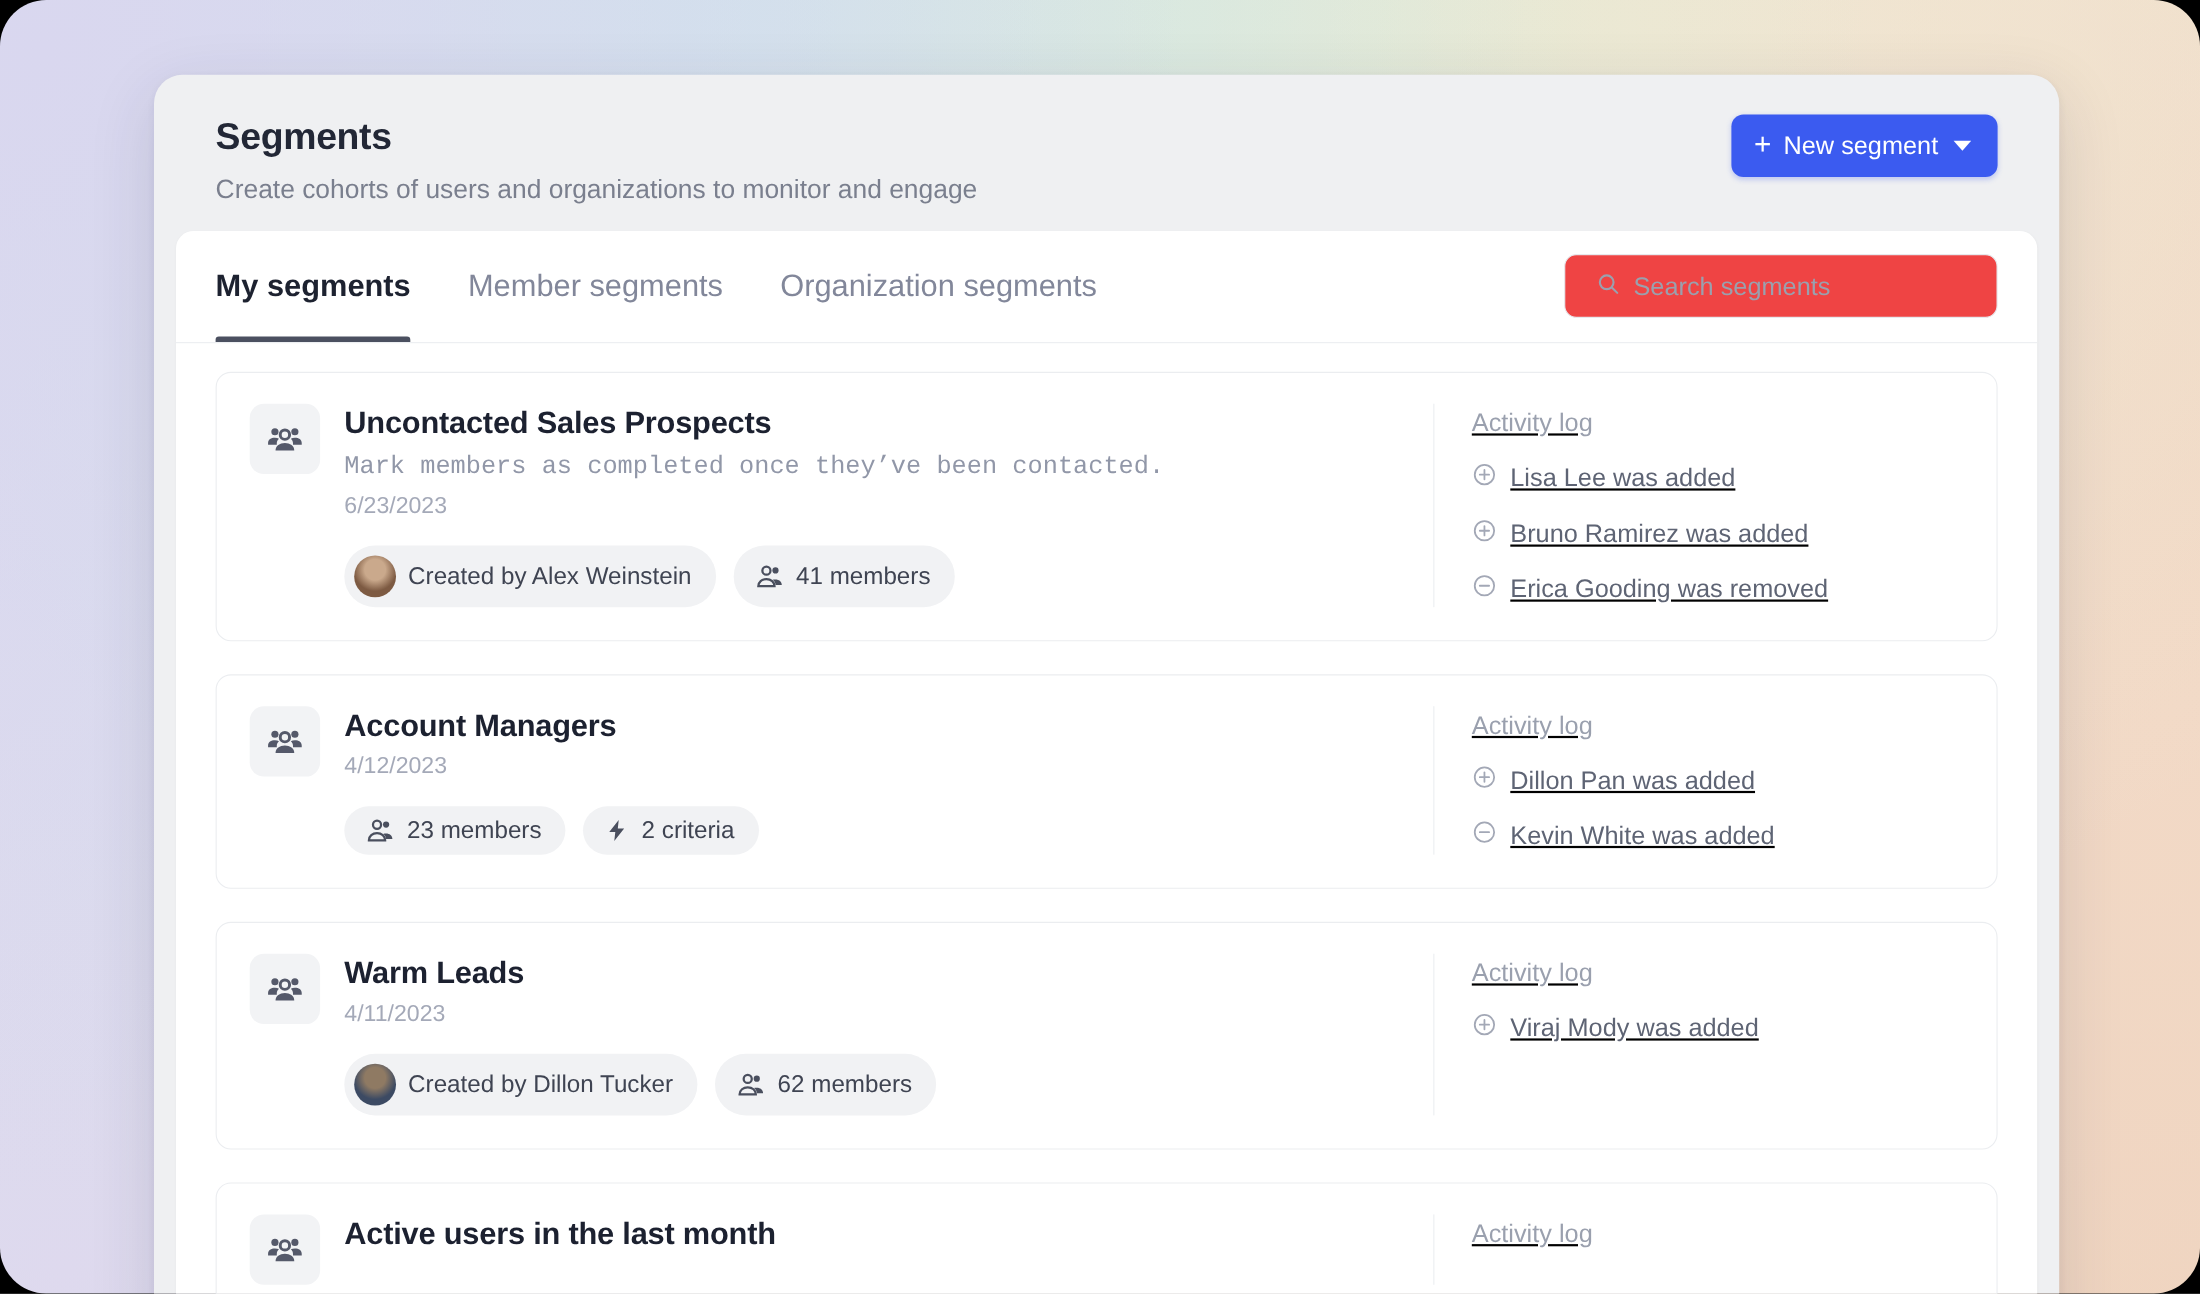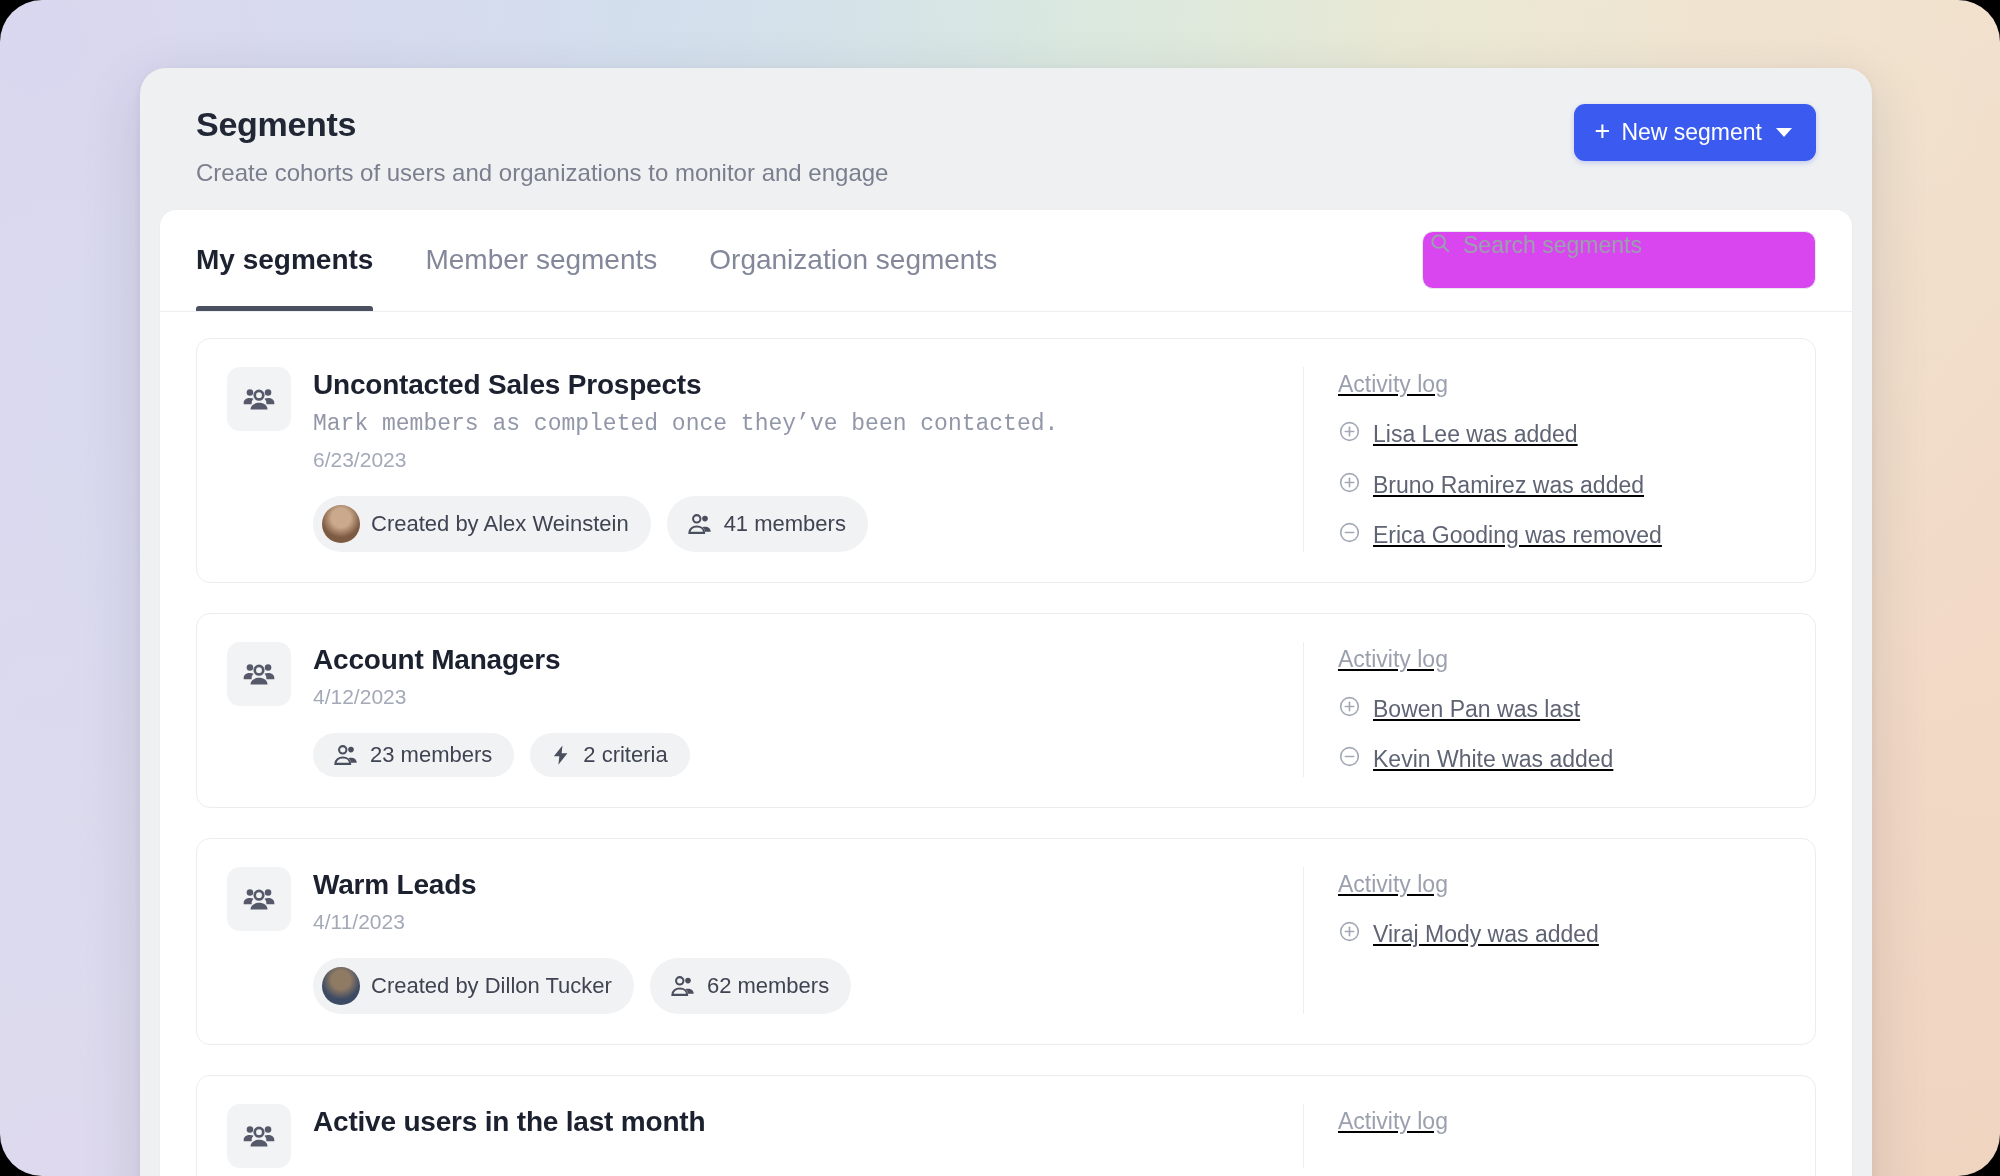--- a/index.html
+++ b/index.html
@@ -126,28 +126,28 @@
     left: 0; right: 26px;
     bottom: 0;
     height: 5px;
     background: #4b5060;
     border-radius: 3px 3px 0 0;
   }
 
   
   #search-wrap {
     display: flex;
-    align-items: flex-start;
+    align-items: center;
     gap: 12px;
     width: 394px;
     height: 58px;
-    background: #d946ef;
+    background: #ef4444;
     border: 1px solid #e6e9ed;
     border-radius: 11px;
-    padding: 0 6px;
+    padding: 0 28px;
   }
   #search-input {
     flex: 1;
     border: none;
     outline: none;
     background: transparent;
     font-size: 23px;
     color: #2b3040;
     font-family: "Liberation Sans", sans-serif;
   }
@@ -379,21 +379,21 @@
       </div>
     </div>
     <div class="activity-col">
       <div class="activity-title">Activity log</div>
       <div class="activity-item">
         <span><svg width="23" height="23" viewBox="0 0 24 24" fill="none" stroke="#a3a8b6" stroke-width="1.7" stroke-linecap="round">
     <circle cx="12" cy="12" r="9.2"></circle>
     <line x1="12" y1="7.6" x2="12" y2="16.4"></line>
     <line x1="7.6" y1="12" x2="16.4" y2="12"></line>
   </svg></span>
-        <span>Bowen Pan was last</span>
+        <span>Dillon Pan was added</span>
       </div>
               <div class="activity-item">
         <span><svg width="23" height="23" viewBox="0 0 24 24" fill="none" stroke="#a3a8b6" stroke-width="1.7" stroke-linecap="round">
     <circle cx="12" cy="12" r="9.2"></circle>
     <line x1="7.6" y1="12" x2="16.4" y2="12"></line>
   </svg></span>
         <span>Kevin White was added</span>
       </div>
     </div>
           </div>

